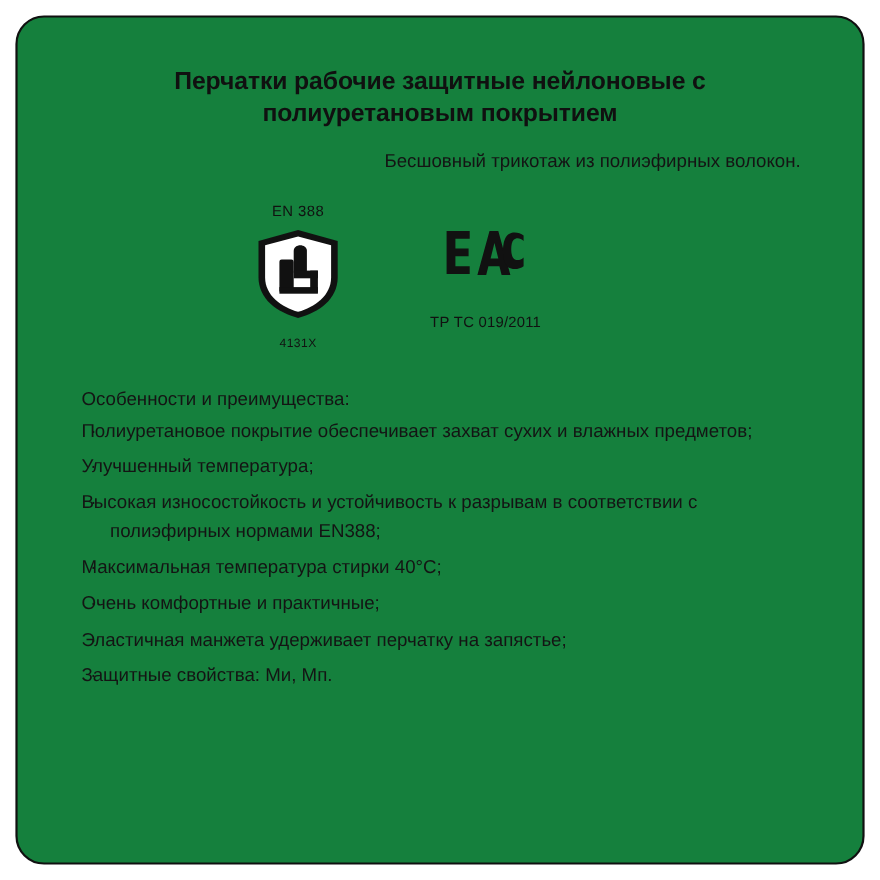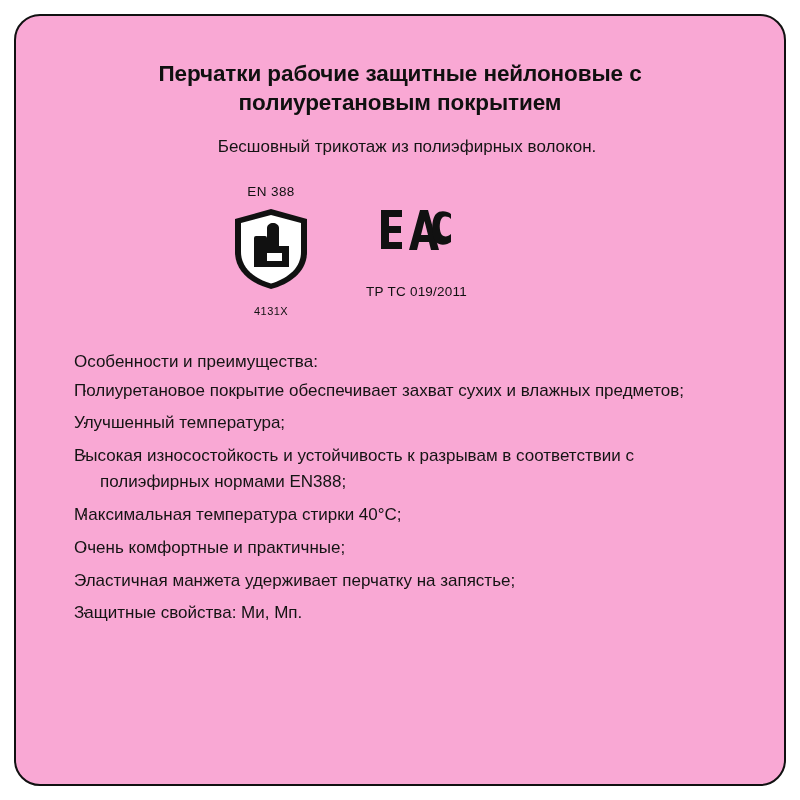--- a/index.html
+++ b/index.html
@@ -21,50 +21,50 @@
     box-sizing: border-box;
     padding: 14px;
   }
   .card {
     position: relative;
     width: 100%;
     height: 100%;
     box-sizing: border-box;
     border: 2px solid #111111;
     border-radius: 26px;
-    background: #f9a8d4;
+    background: #15803d;
     padding: 28px 56px 0 56px;
   }
   .title {
     margin: 16px 0 0 0;
     text-align: center;
     font-size: 22.5px;
     font-weight: bold;
     line-height: 1.28;
     letter-spacing: -0.1px;
     color: #101010;
     padding: 0 6px;
   }
   .subtitle {
     margin: 18px 0 0 12px;
-    text-align: center;
+    text-align: right;
     font-size: 17px;
     line-height: 1.3;
     color: #141414;
     padding-left: 2px;
   }
 
   
   .marks {
     margin-top: 26px;
     display: flex;
     align-items: flex-start;
     justify-content: flex-start;
     padding-left: 160px;
-    gap: 56px;
+    gap: 81px;
   }
   .mark {
     display: flex;
     flex-direction: column;
     align-items: center;
   }
   .en-label {
     font-size: 13.5px;
     letter-spacing: 0.4px;
     color: #111;

